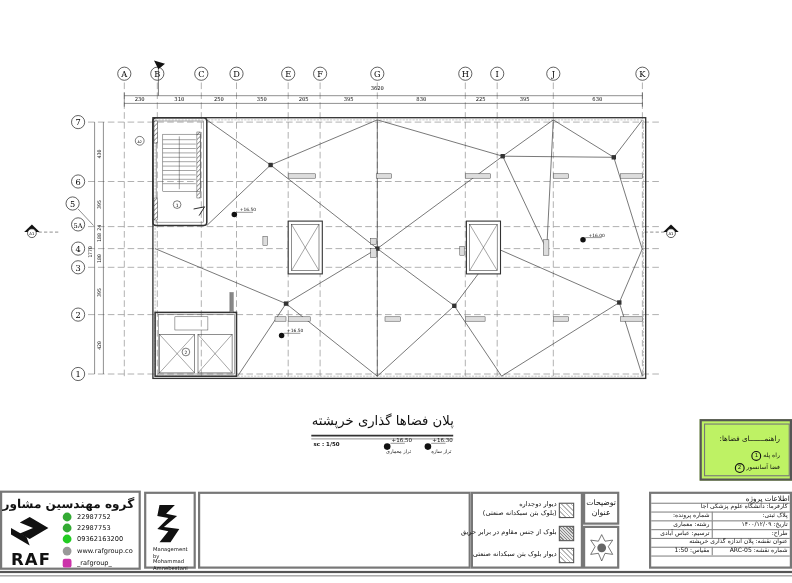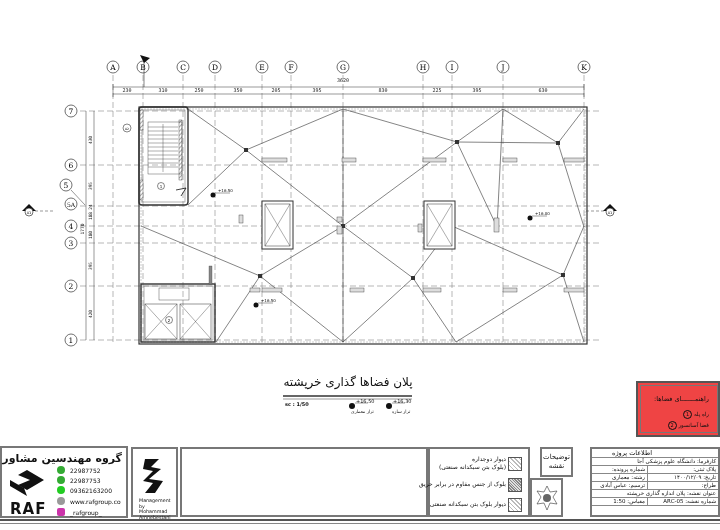--- a/index.html
+++ b/index.html
@@ -1,19 +1,19 @@
 <!DOCTYPE html>
 <html><head>
 <meta charset="utf-8">
 <style>
   html, body { margin:0; padding:0; background:#ffffff; }
   body { width:720px; height:530px; position:relative; overflow:hidden; font-family:"DejaVu Sans", sans-serif; color:#111; }
   svg { position:absolute; left:0; top:0; }
   .abs { position:absolute; }
-  .titlebox { position:absolute; left:636px; top:381px; width:84px; height:56px; border:2px solid #555; box-sizing:border-box; background:#ef4444; }
+  .titlebox { position:absolute; left:636px; top:381px; width:84px; height:56px; border:2px solid #555; box-sizing:border-box; background:#bef264; }
   .titlebox .inner { position:absolute; left:2px; top:2px; right:0; bottom:2px; border:1px solid #777; }
   .legend-title { position:absolute; right:8px; top:9px; font-size:6.5px; direction:rtl; white-space:nowrap; }
   .legend-item { position:absolute; right:8px; font-size:5.5px; direction:rtl; white-space:nowrap; }
   .legend-item .num { display:inline-block; width:7px; height:7px; border:1px solid #111; border-radius:50%; font-size:5px; line-height:7px; text-align:center; margin-left:2px; }
 
   .frame-bottom { position:absolute; left:0; top:446px; width:720px; height:72px; }
   .cell { position:absolute; border:1px solid #666; box-sizing:border-box; background:#fff; }
   .company-name { position:absolute; right:4px; top:4px; font-size:11px; font-weight:bold; direction:rtl; white-space:nowrap; }
   .contact { position:absolute; left:55px; font-size:6px; white-space:nowrap; display:flex; align-items:center; gap:5px; }
   .contact .ic { width:8px; height:8px; display:inline-block; border-radius:2px; }
@@ -397,35 +397,35 @@
     <div class="notes-item" style="top:6px;right:22px;">
       <div>دیوار دوجداره</div>
       <div>(بلوک بتن سبکدانه صنعتی)</div>
     </div>
     <div class="hatch-box" style="right:6px;top:8px;"></div>
     <div class="notes-item" style="top:31px;right:22px;">بلوک از جنس مقاوم در برابر حریق</div>
     <div class="hatch-box hatch-dense" style="right:6px;top:29px;"></div>
     <div class="notes-item" style="top:51px;right:22px;">دیوار بلوک بتن سبکدانه صنعتی</div>
     <div class="hatch-box" style="right:6px;top:49px;"></div>
   </div>
-  <div class="cell" style="left:530px;top:1px;width:33px;height:30px;border:2px solid #777;margin-left:10px;">
+  <div class="cell" style="left:530px;top:1px;width:33px;height:30px;border:2px solid #777;">
     <div class="notes-label" style="left:0;right:0;top:4px;">
       <div>توضیحات</div>
-      <div>نقشه</div>
+      <div>عنوان</div>
     </div>
   </div>
   <div class="cell" style="left:530px;top:32px;width:33px;height:39px;border:2px solid #777;">
     <svg class="abs" style="left:3px;top:5px;" width="24" height="26">
       <polygon points="12,1 15,7 22,6 18,12 22,19 15,18 12,25 9,18 2,19 6,12 2,6 9,7" fill="none" stroke="#333" stroke-width="0.6"></polygon>
       <circle cx="12" cy="13" r="4" fill="#666"></circle>
     </svg>
   </div>
 
   <div class="cell" style="left:590px;top:1px;width:130px;height:70px;border:2px solid #777;">
-    <div class="info-row" style="top:0;text-align:left;font-size:6.5px;padding-left:20px;">اطلاعات پروژه</div>
+    <div class="info-row" style="top:0;text-align:right;font-size:6.5px;padding-left:20px;">اطلاعات پروژه</div>
     <div class="info-row" style="top:8px;">
         <span style="right:2px;">کارفرما: دانشگاه علوم پزشکی آجا</span>
       </div>
     <div class="info-row" style="top:16px;">
       <span style="right:2px;">پلاک ثبتی:</span>
       <span style="right:70px;border-right:1px solid #888;padding-right:2px;">شماره پرونده:</span>
     </div>
     <div class="info-row" style="top:24px;">
       <span style="right:2px;">تاریخ: ۱۴۰۰/۱۲/۰۹</span>
       <span style="right:70px;border-right:1px solid #888;padding-right:2px;">رشته: معماری</span>

